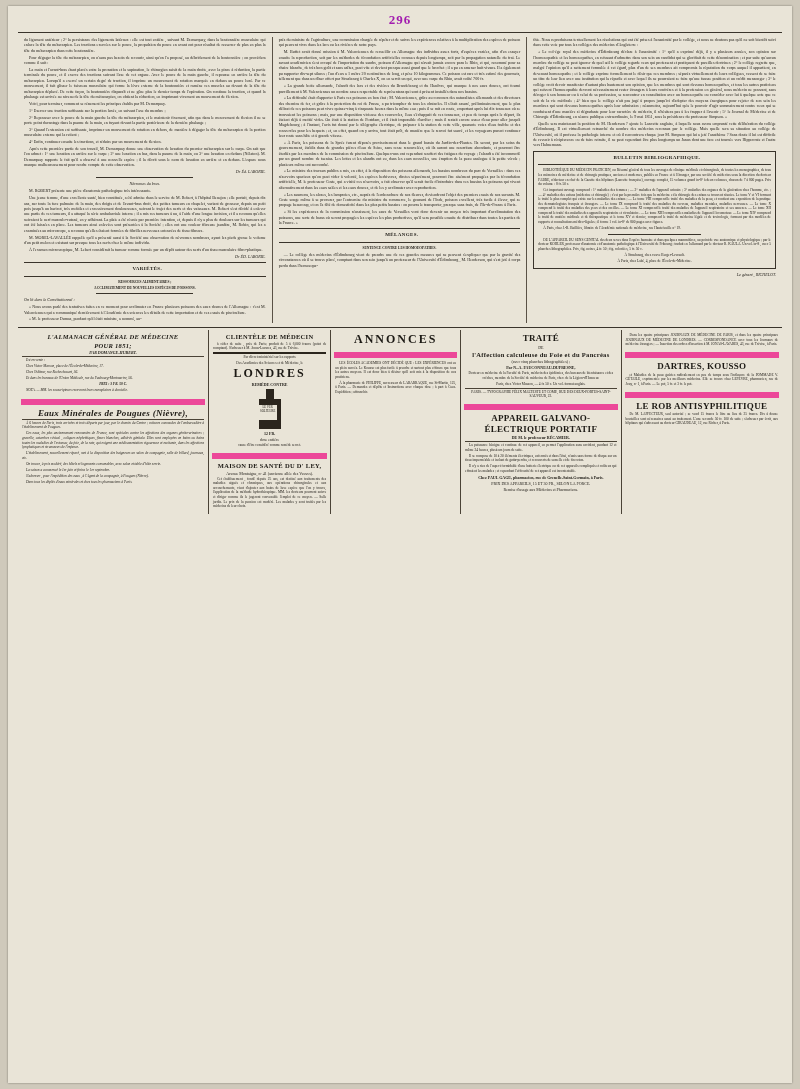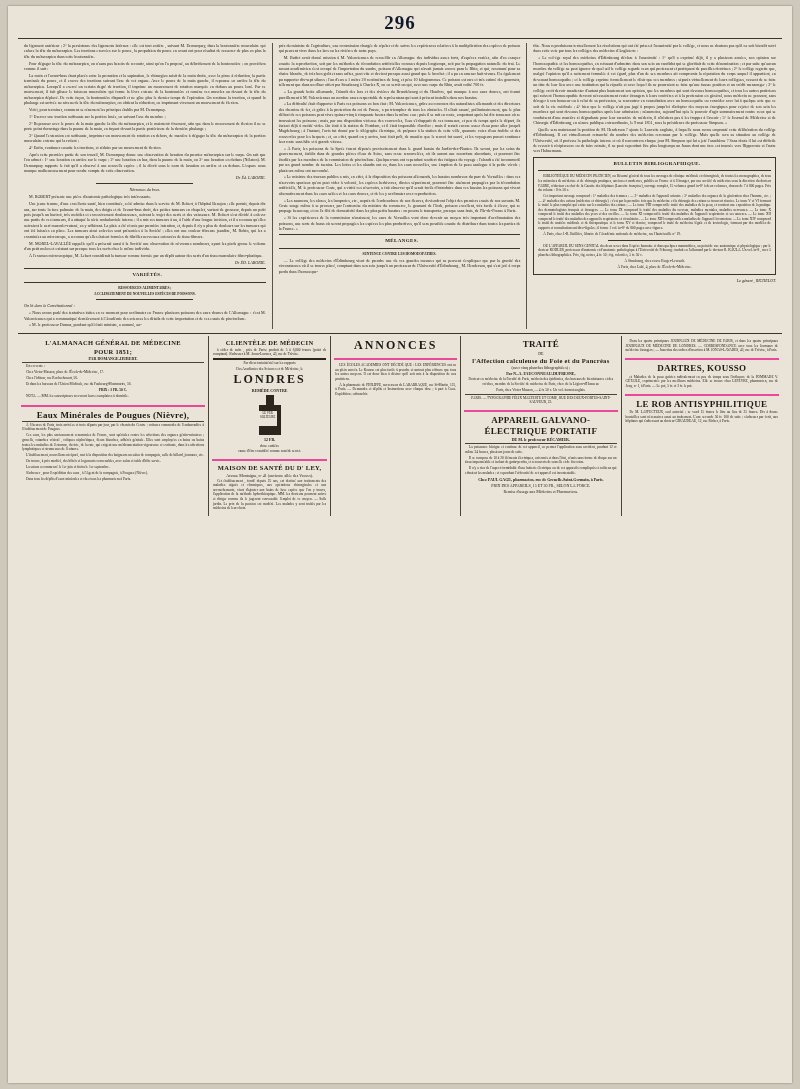--- a/index.html
+++ b/index.html
@@ -7,22 +7,22 @@
   #page{
     position:relative;width:800px;height:1089px;background:#cfc9bb;
     overflow:hidden;
   }
   #sheet{
     position:absolute;left:8px;top:6px;width:784px;height:1077px;
     background:#e9e4d7;
     box-shadow:0 0 2px rgba(0,0,0,.4);
   }
   .pagenum{
-    text-align:center;font-size:19px;font-weight:bold;letter-spacing:1px;
-    padding-top:6px;color:#0f172a;
+    text-align:center;font-size:13px;font-weight:bold;letter-spacing:1px;
+    padding-top:6px;color:#a21caf;
   }
   .rule{border-top:1px solid #3a342b;margin:4px 10px 0 10px;}
   .cols{
     display:flex;padding:4px 10px 0 10px;gap:0;
   }
   .col{
     width:33.33%;
     box-sizing:border-box;
     padding:0 6px;
     font-size:4.1px;
@@ -55,26 +55,26 @@
   #ads{
     display:flex;padding:2px 10px 0 10px;
   }
   .adcol{
     box-sizing:border-box;
     border-right:1px solid #4a4236;
     padding:0 3px;
     font-size:3.6px;line-height:1.3;color:#1d1a15;
   }
   .adcol:last-child{border-right:none;}
-  .adcol.w1{width:25%;}
+  .adcol.w1{width:25%;font-style:italic;}
   .adcol.w2{width:16%;}
   .adcol.w3{width:17%;}
   .adcol.w4{width:21%;}
   .adcol.w5{width:21%;}
-  .adbox{border-bottom:2px solid #ec4899;padding:3px 1px 4px 1px;}
+  .adbox{border-bottom:6px solid #ec4899;padding:3px 1px 4px 1px;}
   .adbox:last-child{border-bottom:none;}
   .adtitle{
     text-align:center;font-weight:bold;font-size:6.5px;letter-spacing:.3px;
     line-height:1.15;margin-bottom:1px;
   }
   .adtitle.big{font-size:9px;}
   .adtitle.huge{font-size:12px;letter-spacing:2px;}
   .adsub{text-align:center;font-size:4px;line-height:1.25;margin-bottom:1px;}
   .adbody{text-align:justify;font-size:3.5px;line-height:1.3;}
   .adbody p{margin:0 0 1.5px 0;text-indent:4px;}

